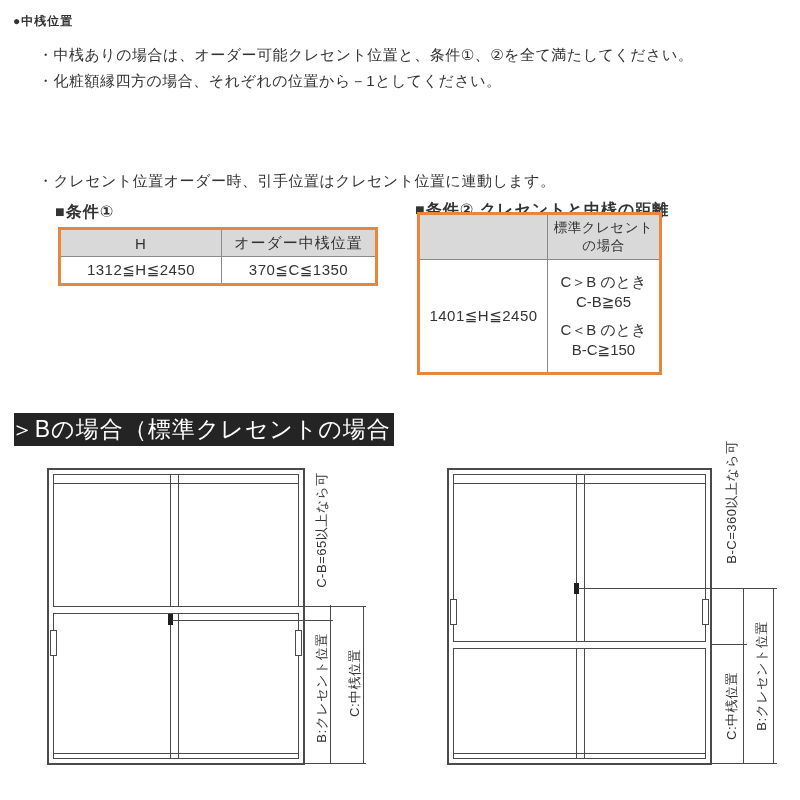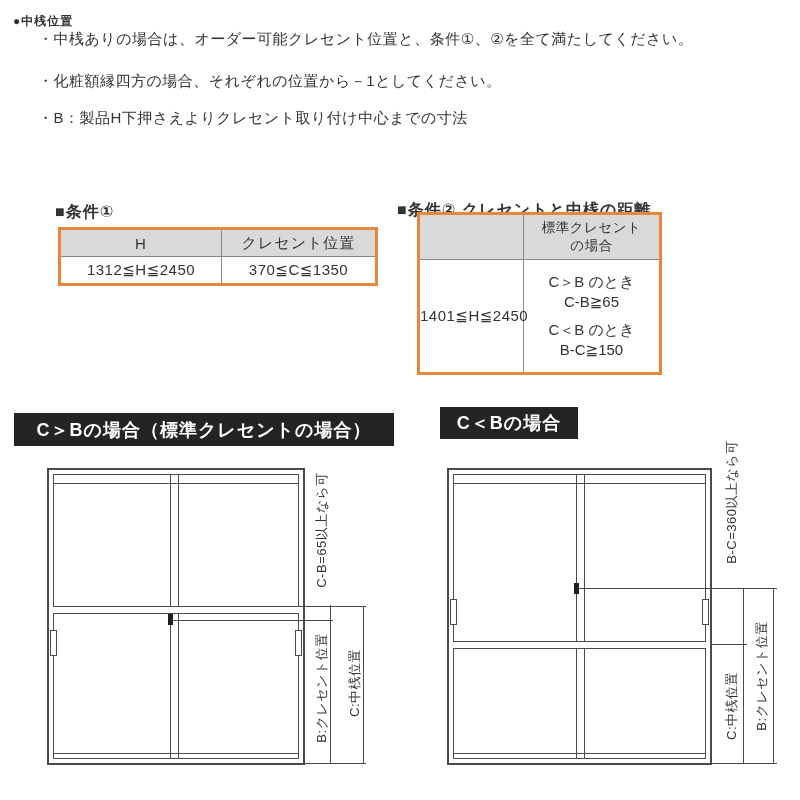--- a/index.html
+++ b/index.html
@@ -1,40 +1,40 @@
 <!DOCTYPE html>
 <html><head>
 <meta charset="utf-8">
 <style>
   html,body { margin:0; padding:0; background:#fff; }
   .page { position:relative; width:800px; height:800px; background:#ffffff;
           font-family:"Liberation Sans","DejaVu Sans",sans-serif; color:#333333; overflow:hidden; }
 
   .doc-title { position:absolute; left:13px; top:13px; font-size:12px; font-weight:bold; letter-spacing:1px; white-space:nowrap; }
   .note { position:absolute; left:38px; font-size:15px; letter-spacing:0.5px; white-space:nowrap; }
-  .n0{top:30px} .n1{top:72px} .n2{top:109px} .n3{top:141px} .n4{top:172px}
+  .n0{top:46px} .n1{top:72px} .n2{top:109px} .n3{top:141px} .n4{top:172px}
 
   .sec-title { position:absolute; font-size:16px; font-weight:bold; letter-spacing:1px; white-space:nowrap; }
-  .sec1{left:55px; top:202px} .sec2{left:397px; top:200px}
+  .sec1{left:55px; top:202px} .sec2{left:415px; top:200px}
 
   .tblwrap { position:absolute; border:3px solid #E8873C; background:#fff; }
   .t1wrap { left:58px; top:227px; width:314px; }
   .t2wrap { left:417px; top:212px; width:239px; }
   table.dtable { width:100%; border-collapse:collapse; border-style:hidden; table-layout:fixed; }
   .dtable td, .dtable th { border:1px solid #8a8a8a; text-align:center; font-weight:normal; color:#333; padding:0; }
   .t1 th { background:#d9d9d9; height:26px; font-size:15px; letter-spacing:1px; }
   .t1 td { height:26px; font-size:15px; letter-spacing:0.5px; }
   .t1 .c1 { width:160px; }
   .t2 th { background:#d9d9d9; height:44px; font-size:13.5px; line-height:1.3; letter-spacing:0.5px; }
-  .t2 .c1 { width:103px; }
+  .t2 .c1 { width:127px; }
   .t2 td.lbl { font-size:15px; letter-spacing:0.5px; }
   .t2 td.cases { height:112px; font-size:15px; vertical-align:middle; }
   .case { margin:7px 0; line-height:1.35; }
 
-  .dg-title { position:absolute; background:#242424; color:#ffffff; font-weight:bold; font-size:18px;
+  .dg-title { position:absolute; background:#242424; color:#ffffff; font-weight:normal; font-size:23px;
               display:flex; align-items:center; justify-content:center; letter-spacing:1px; white-space:nowrap; }
   .dg-title-left  { left:14px;  top:413px; width:380px; height:33px; }
   .dg-title-right { left:440px; top:407px; width:138px; height:32px; }
 
   .window { position:absolute; border:2px solid #4a4a4a; box-sizing:border-box; background:#fff; }
   .win-left  { left:47px;  top:468px; width:258px; height:297px; }
   .win-right { left:447px; top:468px; width:265px; height:297px; }
   .inner   { position:absolute; left:4px; top:4px; right:4px; bottom:4px; border:1px solid #4a4a4a; }
   .toprail { position:absolute; left:5px; right:5px; top:13px;  height:1px; background:#4a4a4a; }
   .botrail { position:absolute; left:5px; right:5px; top:283px; height:1px; background:#4a4a4a; }
@@ -74,31 +74,31 @@
 </style>
 </head>
 <body>
 
 <div class="page">
 
   <div class="doc-title">●中桟位置</div>
 
   <div class="note n0">・中桟ありの場合は、オーダー可能クレセント位置と、条件①、②を全て満たしてください。</div>
   <div class="note n1">・化粧額縁四方の場合、それぞれの位置から－1としてください。</div>
-  <div class="note n2">・B：製品H下押さえよりクレセント取り付け中心までの寸法</div>
+  <div class="note n4">・クレセント位置オーダー時、引手位置はクレセント位置に連動します。</div>
 
   <div class="sec-title sec1">■条件①</div>
   <div class="sec-title sec2">■条件② クレセントと中桟の距離</div>
 
   <div class="tblwrap t1wrap">
     <table class="dtable t1">
       <tbody>
           <tr>
         <th class="c1">H</th>
-        <th>クレセント位置</th>
+        <th>オーダー中桟位置</th>
       </tr>
       <tr>
         <td class="c1">1312≦H≦2450</td>
         <td>370≦C≦1350</td>
       </tr>
     </tbody>
       </table>
   </div>
 
   <div class="tblwrap t2wrap">
@@ -122,21 +122,20 @@
             <div>C＜B のとき</div>
             <div>B-C≧150</div>
           </div>
         </td>
       </tr>
     </tbody>
       </table>
   </div>
 
   <div class="dg-title dg-title-left">C＞Bの場合（標準クレセントの場合）</div>
-  <div class="dg-title dg-title-right">C＜Bの場合</div>
 
   <div class="window win-left">
     <div class="inner"></div>
     <div class="toprail"></div>
     <div class="botrail"></div>
     <div class="stile stA"></div>
     <div class="stile stB"></div>
     <div class="rail"></div>
     <div class="handle handleL"></div>
     <div class="handle handleR"></div>

